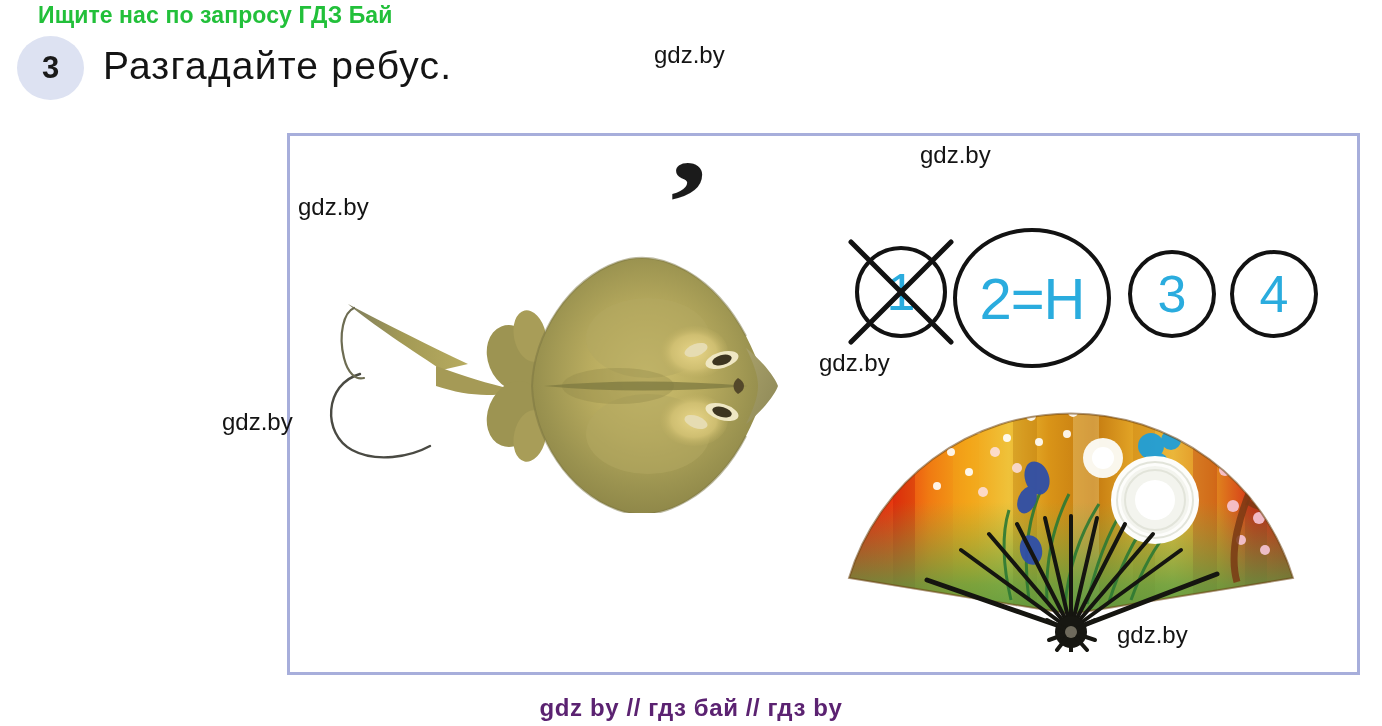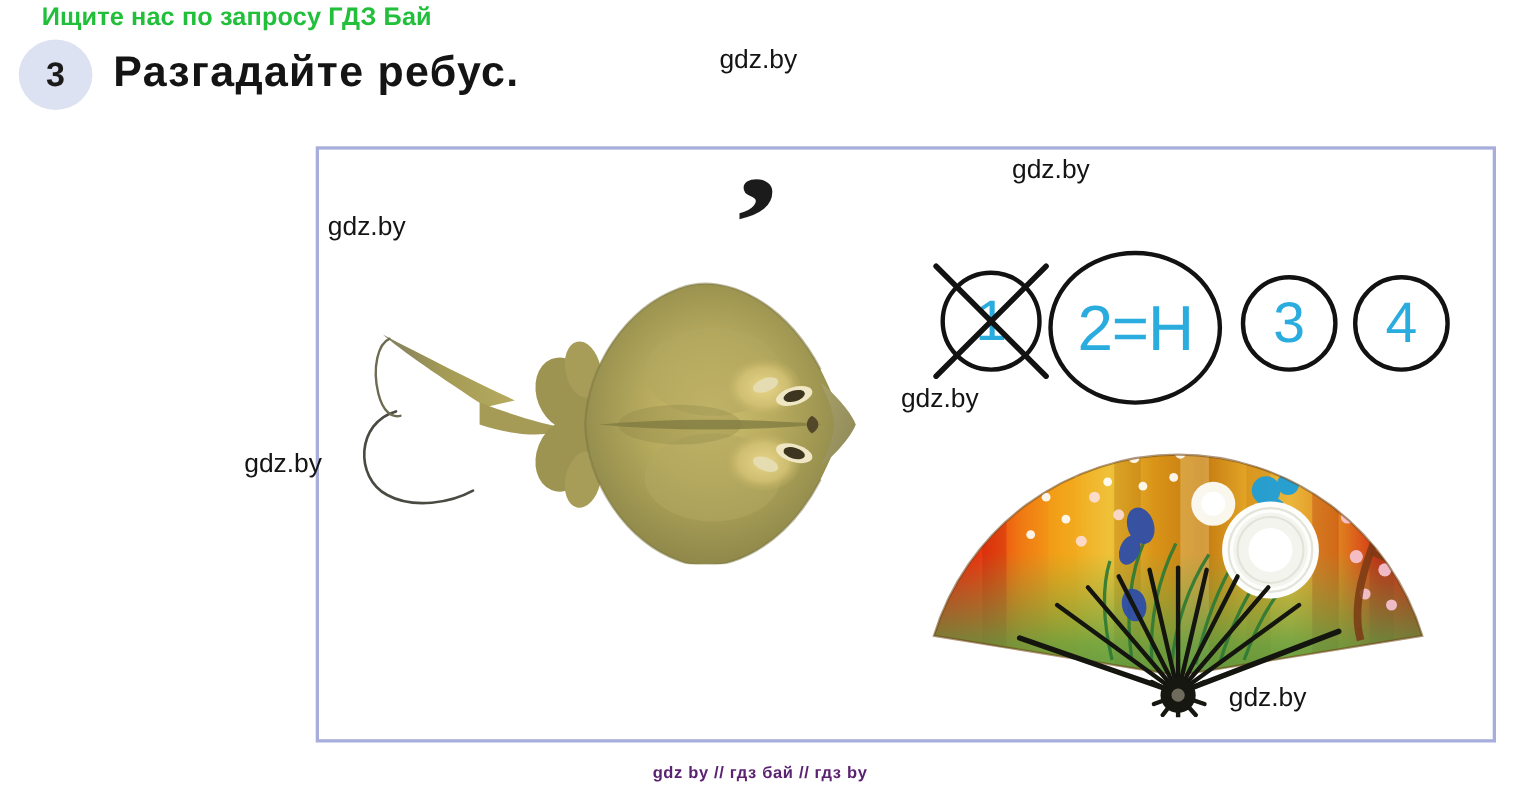--- a/index.html
+++ b/index.html
@@ -50,21 +50,21 @@
     color: #1a1a1a;
   }
 
   
   .task-title {
     position: absolute;
     left: 103px;
     top: 44px;
     font-family: "Liberation Sans", sans-serif;
     font-size: 39px;
-    font-weight: 700;
+    font-weight: 400;
     color: #141414;
     letter-spacing: 1.2px;
     white-space: nowrap;
   }
 
   
   .wm {
     position: absolute;
     font-family: "Liberation Sans", sans-serif;
     font-size: 24px;
@@ -156,21 +156,21 @@
   }
 
   
   .footer-text {
     position: absolute;
     top: 694px;
     left: 0;
     width: 1382px;
     text-align: center;
     font-family: "Liberation Sans", sans-serif;
-    font-size: 15px;
+    font-size: 24px;
     font-weight: bold;
     color: #5b2271;
     letter-spacing: 0.6px;
     white-space: nowrap;
   }
 </style>
 </head>
 <body>
 
 <div class="promo-text">Ищите нас по запросу ГДЗ Бай</div>

